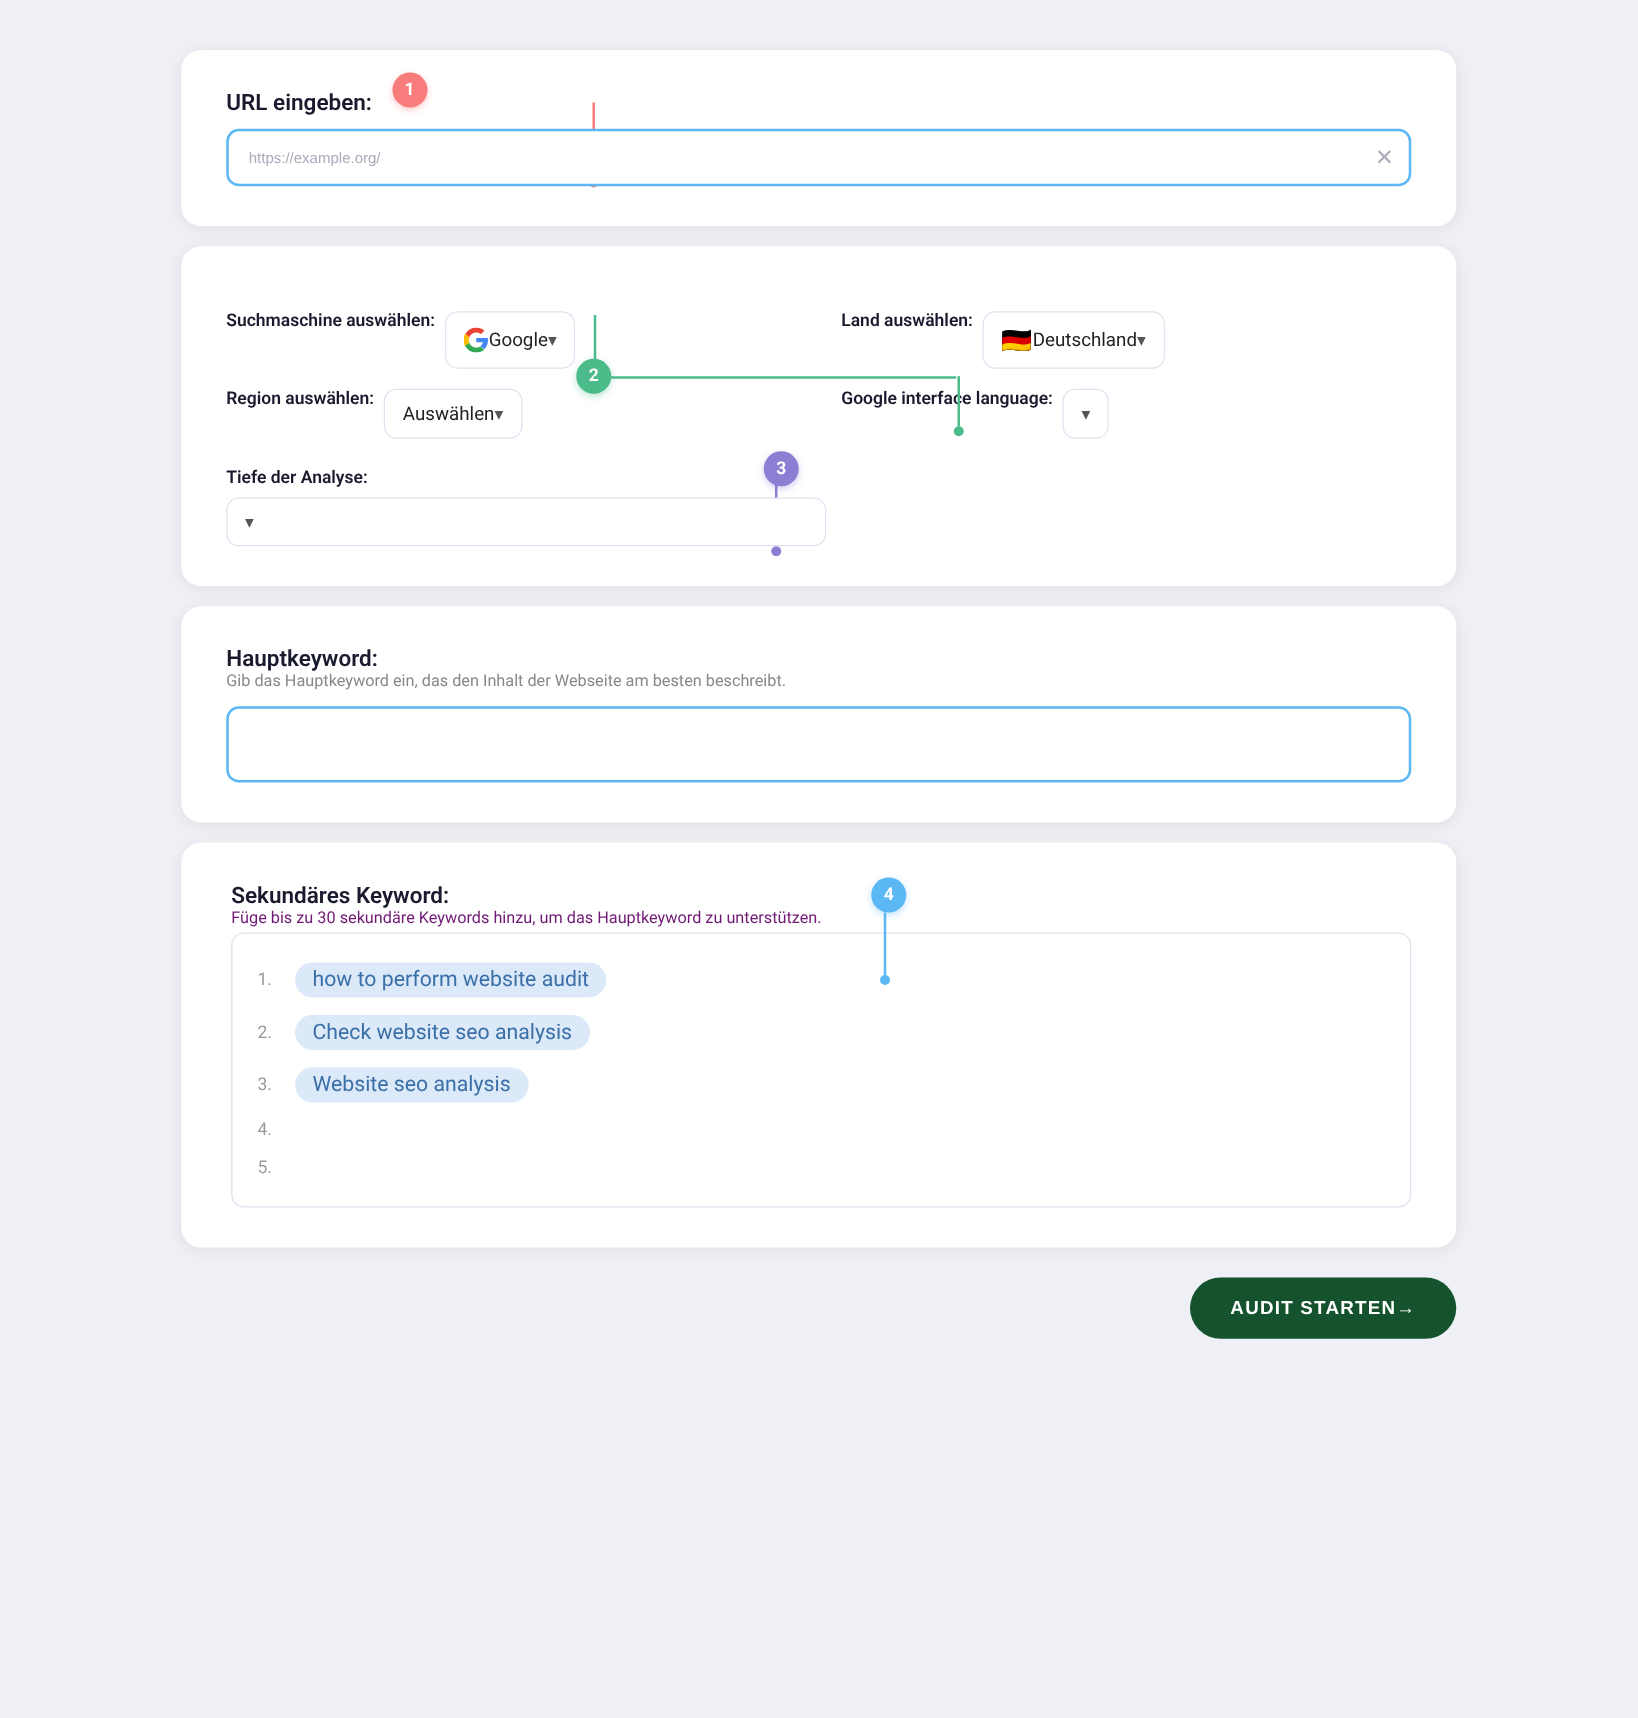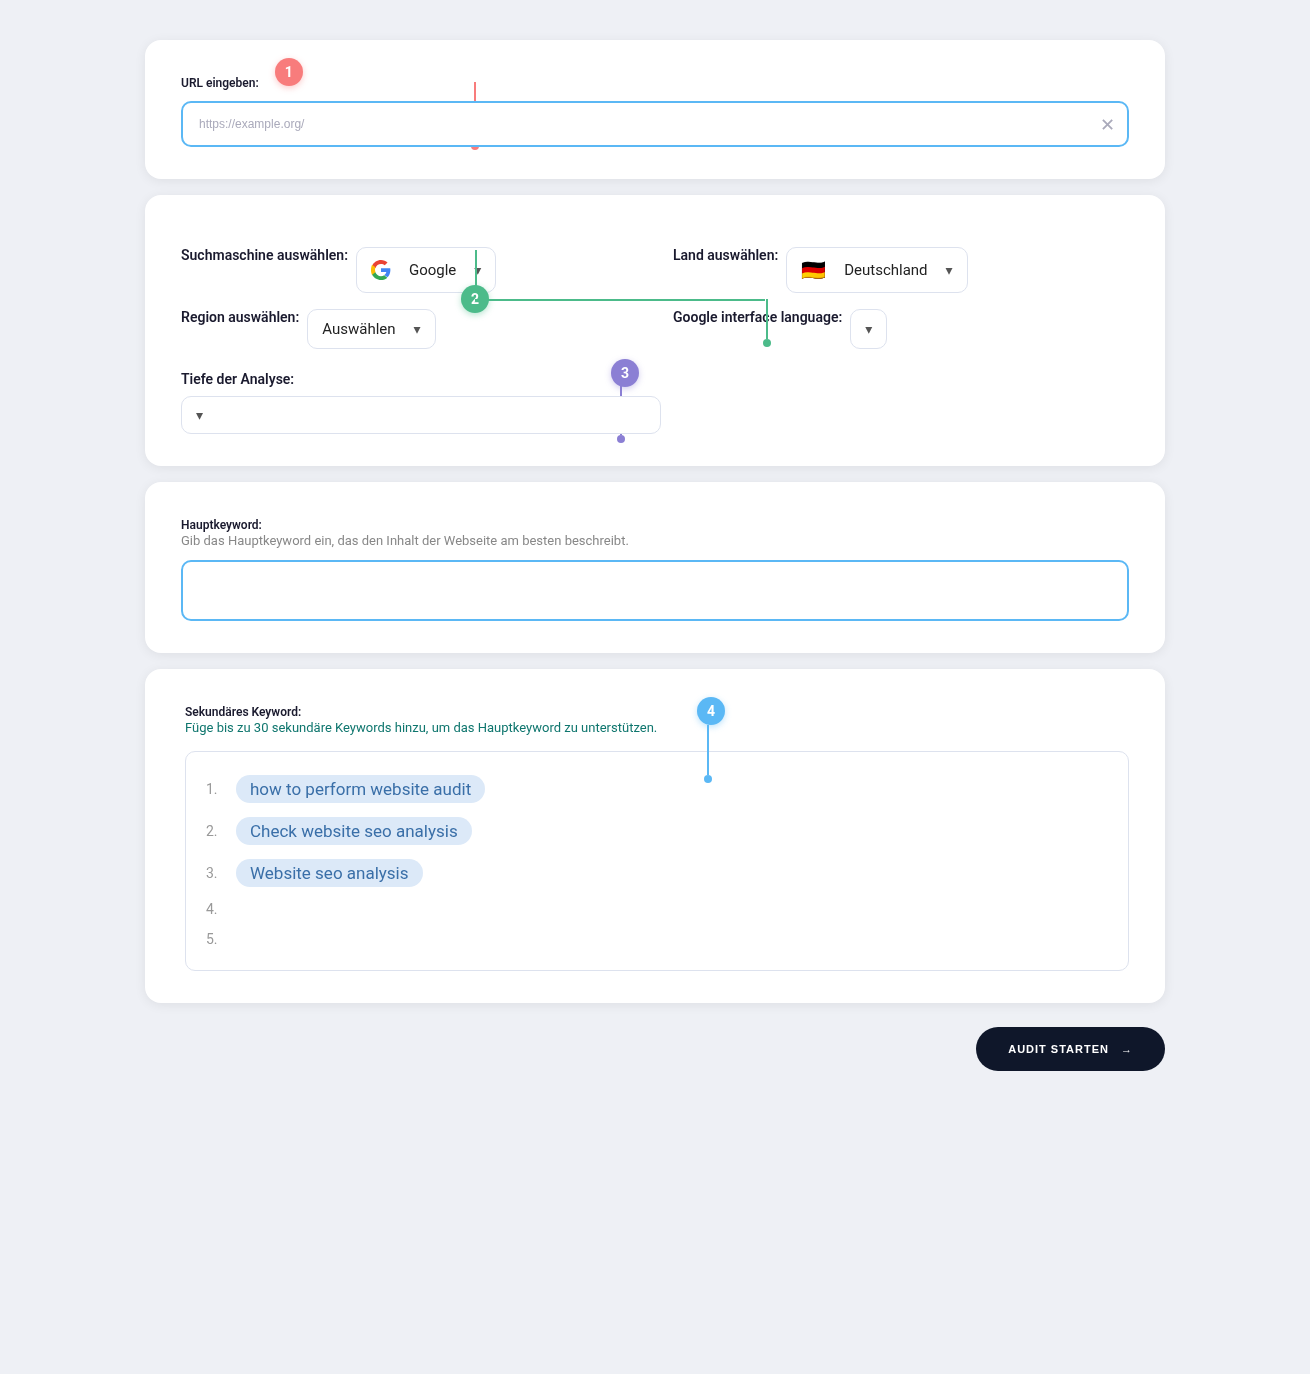--- a/index.html
+++ b/index.html
@@ -19,21 +19,21 @@
       gap: 16px;
       padding: 20px;
     }
     .card {
       background: #fff;
       border-radius: 16px;
       padding: 32px 36px;
       box-shadow: 0 2px 12px rgba(0,0,0,0.07);
     }
     .section-label {
-      font-size: 12px;
+      font-size: 18px;
       font-weight: 600;
       color: #1a1a2e;
       margin-bottom: 12px;
     }
     .url-input-wrapper {
       position: relative;
       display: flex;
       align-items: center;
     }
     .url-input {
@@ -72,21 +72,21 @@
       color: #1a1a2e;
     }
     .select-with-icon {
       display: flex;
       align-items: center;
       border: 1.5px solid #dde2ee;
       border-radius: 10px;
       padding: 10px 14px;
       background: #fff;
       cursor: pointer;
-      gap: 18px;
+      gap: 0;
       position: relative;
     }
     .select-with-icon .select-text {
       flex: 1;
       font-size: 15px;
       color: #222;
     }
     .chevron-down {
       color: #555;
       font-size: 14px;
@@ -123,22 +123,22 @@
       width: 100%;
       border: 2px solid #5bb8f5;
       border-radius: 10px;
       padding: 20px 16px;
       font-size: 15px;
       outline: none;
       min-height: 60px;
     }
     .sekundares-hint {
       font-size: 13px;
-      color: #0f766e;
-      margin-bottom: 16px;
+      color: #701a75;
+      margin-bottom: 4px;
     }
     .keywords-list-box {
       border: 1.5px solid #dde2ee;
       border-radius: 10px;
       padding: 16px 20px;
       background: #fff;
     }
     .keyword-item {
       display: flex;
       align-items: center;
@@ -157,32 +157,32 @@
       padding: 4px 14px;
       font-size: 17px;
       color: #3a6fa8;
     }
     .audit-button-row {
       display: flex;
       justify-content: flex-end;
       margin-top: 8px;
     }
     .audit-button {
-      background: #0f172a;
+      background: #14532d;
       color: #fff;
       border: none;
       border-radius: 30px;
       padding: 16px 32px;
-      font-size: 11px;
+      font-size: 15px;
       font-weight: 700;
       letter-spacing: 1px;
       cursor: pointer;
       display: flex;
       align-items: center;
-      gap: 12px;
+      gap: 0;
     }
 
     .url-section { position: relative; }
     .dropdowns-section { position: relative; }
   </style>
 </head>
 <body>
 
 <div class="page-container">
 

